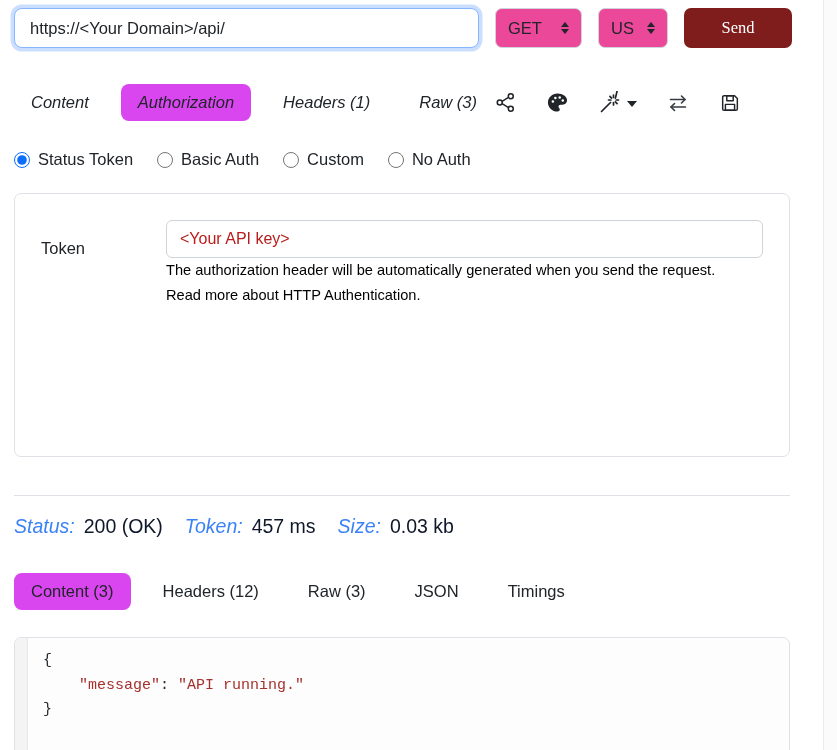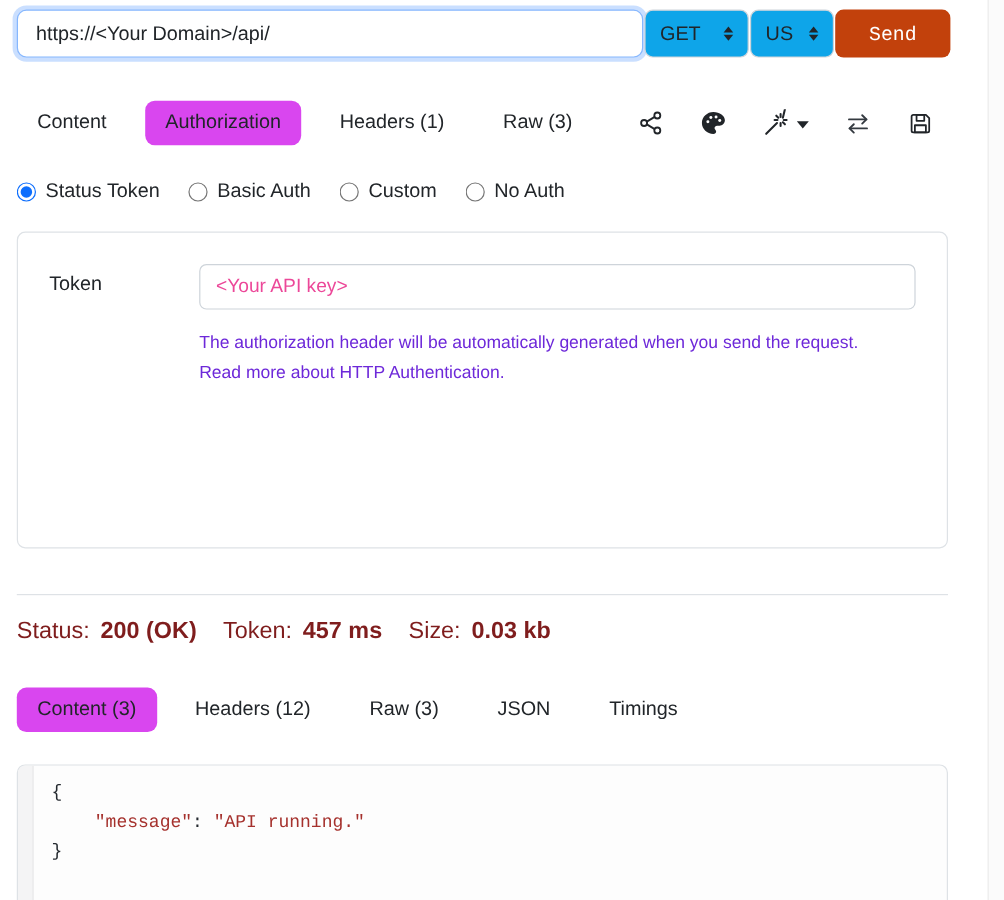--- a/index.html
+++ b/index.html
@@ -8,48 +8,48 @@
     width: 837px; height: 750px;
     background: #ffffff;
     font-family: "Liberation Sans", sans-serif;
     color: #212529;
     overflow: hidden;
     position: relative;
   }
   .page { width: 792px; padding: 8px 0 0 14px; }
 
   
-  .request-bar { display: flex; gap: 1px; align-items: center; justify-content: center; }
+  .request-bar { display: flex; gap: 16px; align-items: center; justify-content: center; }
   .url-input {
     flex: 1; height: 40px;
     border: 1px solid #86b7fe; border-radius: 8px;
     box-shadow: 0 0 0 3.5px rgba(13,110,253,.22);
     padding: 0 15px; font-size: 16.5px; color: #212529;
     font-family: "Liberation Sans", sans-serif;
     outline: none; background: #fff;
   }
   .select {
-    height: 40px; background: #0ea5e9;
+    height: 40px; background: #ec4899;
     border: 1px solid #ced4da; border-radius: 7px;
     display: flex; align-items: center; justify-content: space-between;
     padding: 0 12px; font-size: 16.5px; cursor: pointer; color: #212529;
   }
   .select.method { width: 87px; }
   .select.region { width: 70px; }
   .updown { display: flex; flex-direction: column; gap: 2px; align-items: center; }
   .tri-up { width: 0; height: 0; border-left: 4.5px solid transparent; border-right: 4.5px solid transparent; border-bottom: 5.5px solid #212529; }
   .tri-down { width: 0; height: 0; border-left: 4.5px solid transparent; border-right: 4.5px solid transparent; border-top: 5.5px solid #212529; }
   .send-btn {
-    width: 96px; height: 40px; border: none; border-radius: 7px;
-    background: #c2410c; color: #fff; font-size: 16.5px;
-    font-family: Liberation Mono, monospace; cursor: pointer;
-  }
-
-  
-  .tabs-row { display: flex; justify-content: space-between; align-items: center; margin-top: 36px; padding-right: 14px; }
+    width: 108px; height: 40px; border: none; border-radius: 7px;
+    background: #7f1d1d; color: #fff; font-size: 16.5px;
+    font-family: Liberation Serif, serif; cursor: pointer;
+  }
+
+  
+  .tabs-row { display: flex; align-items: center; margin-top: 36px; padding-right: 14px; font-style: italic; }
   .tabs { display: flex; align-items: center; gap: 15px; }
   .tab {
     padding: 9px 17px; font-size: 16.5px; color: #212529;
     border-radius: 8px; cursor: pointer; white-space: nowrap; background: transparent;
   }
   .tab.active { background: #d946ef; }
   .icon-group { display: flex; align-items: center; gap: 29px; }
   .icon-btn { display: flex; align-items: center; gap: 5px; cursor: pointer; background: none; border: none; padding: 0; }
   .icon-btn svg { display: block; }
   .caret-down { width: 0; height: 0; border-left: 5px solid transparent; border-right: 5px solid transparent; border-top: 6px solid #212529; margin-top: 2px; }
@@ -58,40 +58,40 @@
   .auth-options { display: flex; align-items: center; gap: 24px; margin-top: 29px; }
   .auth-option { display: flex; align-items: center; gap: 8px; font-size: 16.5px; cursor: pointer; }
   .auth-option input[type="radio"] { width: 16px; height: 16px; accent-color: #0d6efd; margin: 0; cursor: pointer; }
 
   
   .auth-card {
     margin-top: 24px; width: 776px; height: 264px;
     border: 1px solid #dee2e6; border-radius: 7px;
     padding: 26px;
   }
-  .token-row { display: flex; }
+  .token-row { display: flex; align-items: flex-end; }
   .token-label { width: 125px; padding-top: 8px; font-size: 16.5px; color: #212529; }
   .token-input {
     flex: 1; height: 38px;
     border: 1px solid #ced4da; border-radius: 6px;
-    padding: 0 13px; font-size: 16px; color: #ec4899;
+    padding: 0 13px; font-size: 16px; color: #b91c1c;
     font-family: "Liberation Sans", sans-serif; outline: none;
   }
   .help-text {
-    margin-left: 125px; margin-top: 16px;
-    font-size: 14.6px; line-height: 1.72; color: #6d28d9;
+    margin-left: 125px; 
+    font-size: 14.6px; line-height: 1.72; color: #000000;
     max-width: 588px;
   }
 
   
   .divider { width: 776px; border: none; border-top: 1px solid #dee2e6; margin: 38px 0 0 0; }
   .status-row { display: flex; align-items: center; gap: 22px; margin-top: 19px; font-size: 19.5px; }
   .status-pair { display: flex; align-items: center; gap: 9px; }
-  .status-label { color: #7f1d1d; }
-  .status-value { color: #7f1d1d; font-weight: 700; }
+  .status-label { color: #3b82f6; font-style: italic; }
+  .status-value { color: #0f172a; font-weight: 400; }
 
   
   .response-tabs { display: flex; align-items: center; gap: 15px; margin-top: 35px; }
 
   
   .code-card {
     margin-top: 27px; width: 776px; height: 130px;
     border: 1px solid #dee2e6; border-radius: 7px;
     background: #fdfdfd; display: flex; overflow: hidden;
   }

